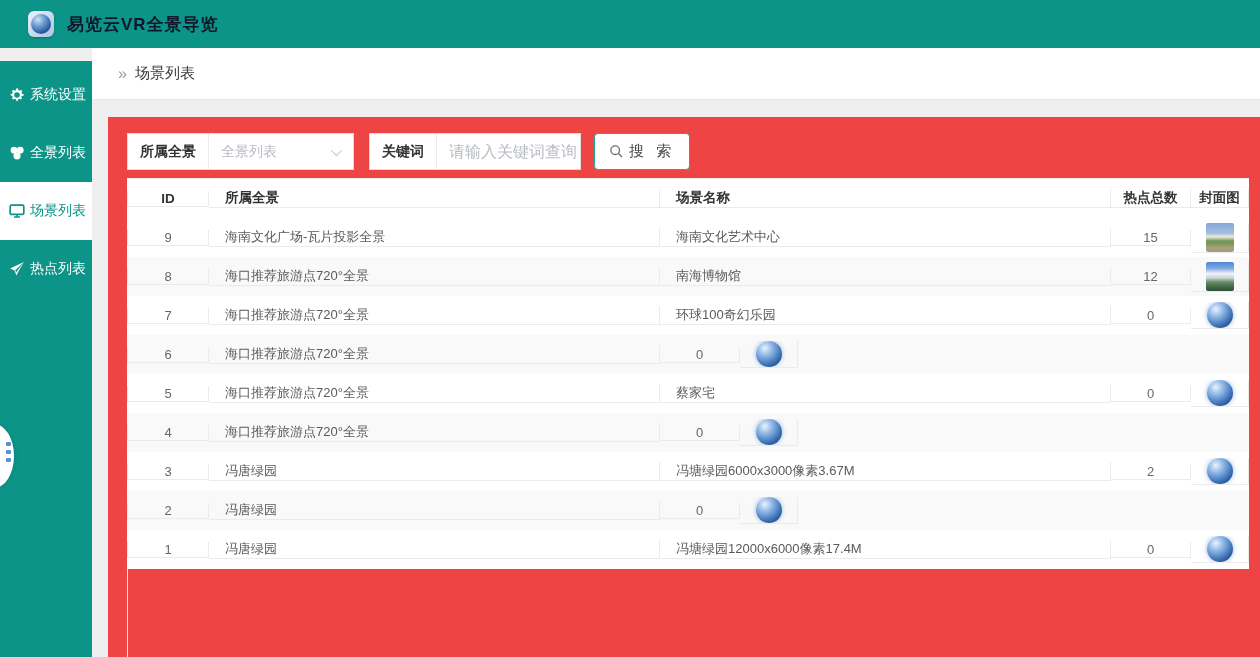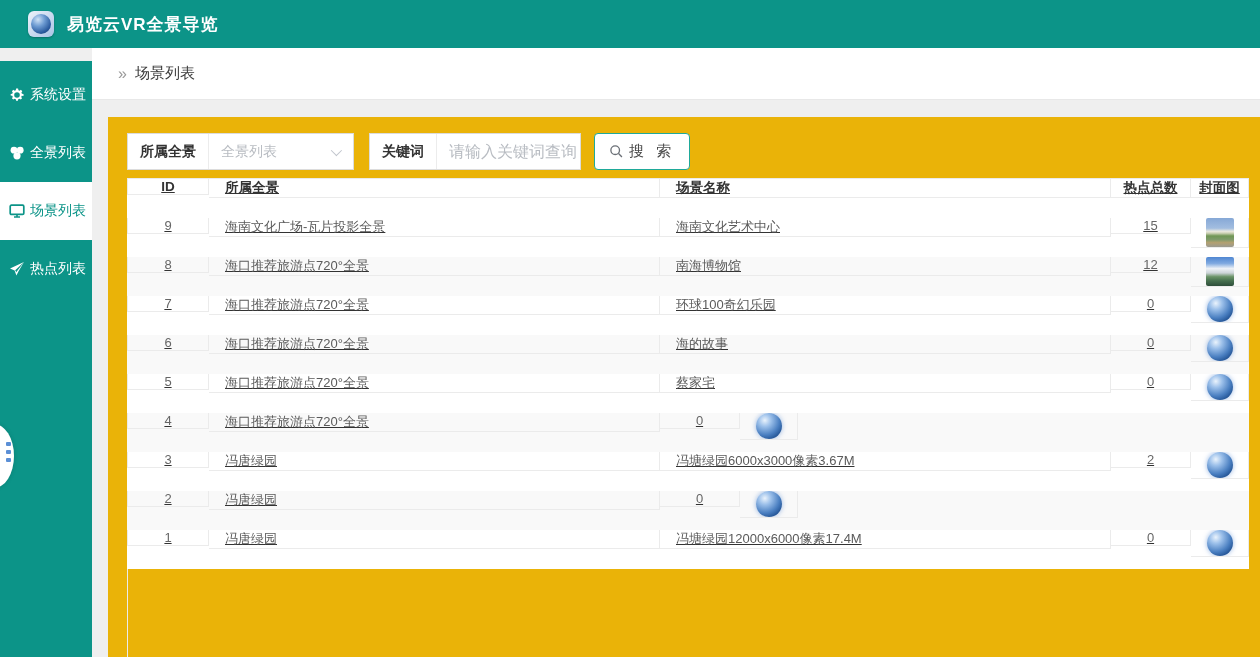--- a/index.html
+++ b/index.html
@@ -16,21 +16,21 @@
   .logo {
     width:26px; height:26px; margin-left:28px; border-radius:6px;
     background:linear-gradient(135deg,#eef3fa 0%,#a9c3e6 100%);
     display:flex; align-items:center; justify-content:center;
     box-shadow:0 1px 2px rgba(0,0,0,.25);
   }
   .logo-sphere {
     width:20px; height:20px; border-radius:50%;
     background:radial-gradient(circle at 35% 28%, #cfe2f6 0%, #6d9bd2 35%, #2a5a9e 70%, #16355f 100%);
   }
-  .app-title { color:#ffffff; font-size:17px; font-weight:bold; margin-left:13px; letter-spacing:1px; }
+  .app-title { color:#0f172a; font-size:17px; font-weight:bold; margin-left:13px; letter-spacing:1px; }
 
   
   .sidebar {
     position:absolute; top:61px; left:0; bottom:0; width:92px;
     background:#0c9488; padding-top:5px; z-index:5;
   }
   .side-item {
     height:58px; display:flex; align-items:center; padding-left:9px;
     color:#fff; font-size:14px; cursor:pointer;
   }
@@ -54,21 +54,21 @@
   .main { position:absolute; left:92px; top:48px; right:0; bottom:0; background:#efefef; }
   .breadcrumb-bar {
     height:52px; background:#fff; display:flex; align-items:center;
     padding-left:26px; border-bottom:1px solid #e8e8e8;
   }
   .crumb-sep { color:#9a9a9a; font-size:16px; margin-right:8px; }
   .crumb-current { color:#3a3a3a; font-size:15px; }
 
   .panel {
     position:absolute; top:69px; left:16px; right:0; bottom:0;
-    background:#eab308; padding:16px 11px 0 19px;
+    background:#ef4444; padding:16px 11px 0 19px;
   }
 
   
   .filter-row { display:flex; align-items:center; height:37px; }
   .fgroup {
     display:flex; align-items:stretch; height:37px;
     border:1px solid #dcdcdc; background:#fff; margin-right:15px;
   }
   .flabel {
     display:flex; align-items:center; padding:0 12px;
@@ -94,21 +94,21 @@
   .search-btn {
     height:37px; padding:4px 14px; margin-left:-2px;
     background:#fff; border:1px solid #1fa99a; border-radius:4px;
     display:flex; align-items:center; font-size:15px; color:#4a4a4a;
     cursor:pointer; letter-spacing:4px; font-family:inherit;
   }
   .search-btn svg { margin-right:5px; }
 
   
   .table { width:1122px; margin-top:8px; font-size:13px; }
-  .tr { display:flex; align-items:flex-start; height:39px; background:#fff;text-decoration:underline; }
+  .tr { display:flex; align-items:center; height:39px; background:#fff; }
   .thead { height:40px; border-top:1px solid #ebebeb; }
   .thead .td { font-weight:bold; color:#333; font-size:13.5px; }
   .tbody .tr:nth-child(even) { background:#f9f9f9; }
   .td {
     display:flex; align-items:center;
     border-right:1px solid #ebebeb; border-bottom:1px solid #ebebeb;
     color:#5a5a5a; overflow:hidden; white-space:nowrap;
   }
   .td:first-child { border-left:1px solid #ebebeb; }
   .c-id    { width:82px;  justify-content:center; color:#666; }
@@ -249,21 +249,20 @@
     <div class="td c-scene">环球100奇幻乐园</div>
     <div class="td c-hot">0</div>
     <div class="td c-cover">
               <div class="globe"></div>
             </div>
   </div>
 
   <div class="tr">
     <div class="td c-id">6</div>
     <div class="td c-pan">海口推荐旅游点720°全景</div>
-    <div class="td c-scene">海的故事</div>
     <div class="td c-hot">0</div>
     <div class="td c-cover">
               <div class="globe"></div>
             </div>
   </div>
 
   <div class="tr">
     <div class="td c-id">5</div>
     <div class="td c-pan">海口推荐旅游点720°全景</div>
     <div class="td c-scene">蔡家宅</div>

